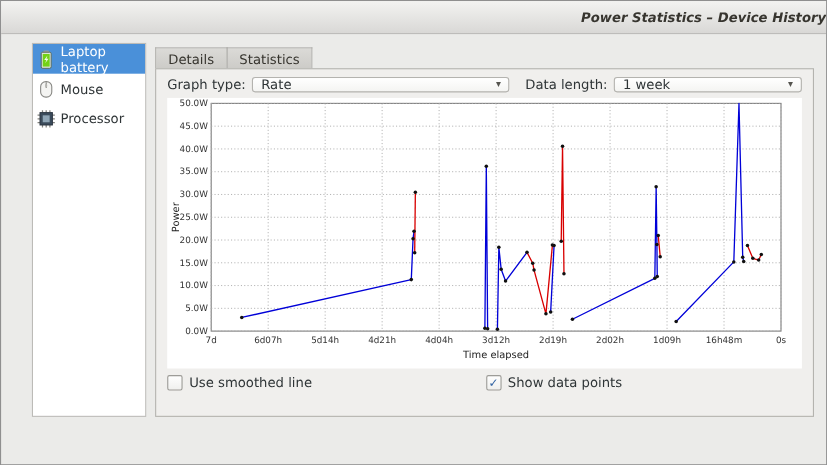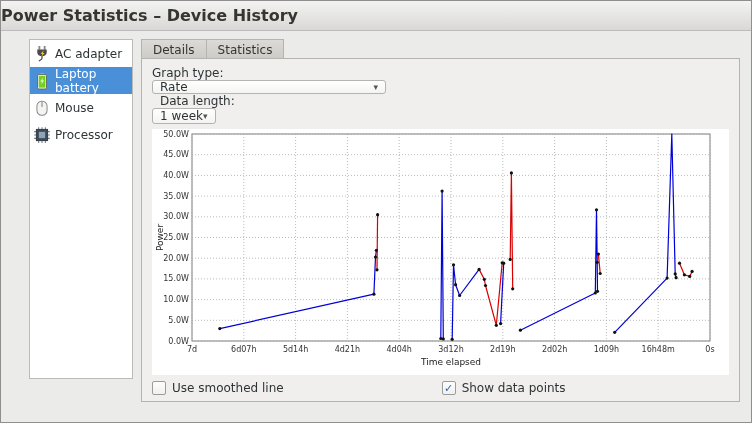--- a/index.html
+++ b/index.html
@@ -1,32 +1,32 @@
 <!DOCTYPE html>
 <html><head>
 <meta charset="utf-8">
 <style>
   * { box-sizing: border-box; }
   body { margin:0; background:#ffffff; font-family:"DejaVu Sans","Liberation Sans",sans-serif; }
   .window { width:752px; height:423px; border:1px solid #8f8f8f; background:#ebebe9; position:relative; overflow:hidden; }
   .titlebar { height:30px; background:linear-gradient(#f3f3f1,#d9d8d6); border-bottom:1px solid #bdbcba;
-              display:flex; align-items:center; justify-content:flex-start; font-size:16px; font-weight:bold; color:#37352f; }
+              display:flex; align-items:center; justify-content:flex-end; font-size:12px; font-weight:bold; color:#37352f;font-style:italic; }
   .content { display:flex; gap:8px; padding:8px 11px 0 28px; height:348px; }
   .device-list { width:104px; height:340px; background:#ffffff; border:1px solid #bcbbb7; overflow:hidden; }
   .device-item { height:27px; display:flex; align-items:center; gap:4px; padding:0 3px; font-size:12px; color:#2e3436; cursor:default; }
   .device-item.selected { background:#4a90d9; color:#ffffff; }
   .dicon { width:18px; height:18px; display:inline-flex; flex:none; }
   .dicon svg { width:18px; height:18px; }
   .notebook { flex:1; display:flex; flex-direction:column; min-width:0; }
   .tabs { display:flex; align-items:flex-end; height:24px; }
   .tab { padding:3px 11px; font-size:12px; background:linear-gradient(#dbdad7,#cccbc7); border:1px solid #b4b3af;
          border-bottom:none; color:#37352f; margin-right:-1px; height:20px; white-space:nowrap; }
   .tab.active { background:#f0efed; height:24px; padding-top:5px; position:relative; z-index:2; }
   .frame { border:1px solid #b4b3af; background:#f0efed; margin-top:-1px; flex:1; padding:7px 10px 6px; display:flex; flex-direction:column; }
-  .controls { display:flex; align-items:flex-start; font-size:12px; gap:0; margin-bottom:5px; color:#2e3436;flex-direction:column; }
+  .controls { display:flex; align-items:flex-start; font-size:12px; gap:6px; margin-bottom:5px; color:#2e3436; }
   .combo { height:14px; background:linear-gradient(#ffffff,#f4f4f2); border:1px solid #b4b3af; border-radius:3px;
            display:flex; align-items:center; justify-content:space-between; padding:0 7px; font-size:12px; color:#2e3436; }
   .combo-graph { width:234px; }
   .combo-data { flex:1; }
   .lbl2 { margin-left:8px; }
   .chev { color:#55544f; font-size:9px; line-height:1; }
   .chart { background:#ffffff; }
   .optrow { display:flex; align-items:center; font-size:12px; margin-top:6px; color:#2e3436; }
   .checkrow { display:flex; align-items:flex-end; gap:6px; }
   .checkrow.second { margin-left:158px; }
@@ -39,32 +39,20 @@
 </head>
 <body>
 
 <div class="window">
   <div class="titlebar">
     <span>Power Statistics – Device History</span>
   </div>
 
   <div class="content">
     <div class="device-list" id="device-list">
-        <div class="device-item">
-          <span class="dicon">
-            <svg viewBox="0 0 16 16">
-              <rect x="4.8" y="0.8" width="1.7" height="3.4" rx="0.5" fill="#8a8a8a"></rect>
-              <rect x="9.5" y="0.8" width="1.7" height="3.4" rx="0.5" fill="#8a8a8a"></rect>
-              <path d="M3.8 4 h8.4 v2.6 a4.2 3.4 0 0 1 -8.4 0 z" fill="#4a4a4a"></path>
-              <path d="M8 9.6 v2.2 c0 1.6 -2.2 1.4 -2.6 2.6" stroke="#4a4a4a" fill="none" stroke-width="1.1"></path>
-              <path d="M9.6 4.6 l-2.8 3.2 h1.6 l-1 2.6 2.9 -3.4 h-1.6 z" fill="#fdca3b"></path>
-            </svg>
-          </span>
-          <span>AC adapter</span>
-        </div>
         <div class="device-item selected">
           <span class="dicon">
             <svg viewBox="0 0 16 16">
               <rect x="5.8" y="0.8" width="4.4" height="2" rx="0.6" fill="#9aa09a"></rect>
               <rect x="4" y="2.2" width="8" height="13" rx="1.2" fill="#dfe8df" stroke="#5b6b5b" stroke-width="0.8"></rect>
               <rect x="5.2" y="3.6" width="5.6" height="10.2" fill="#73d216"></rect>
               <path d="M9 4.8 l-2.6 3.6 h1.7 l-0.9 2.8 2.7 -3.7 h-1.7 z" fill="#ffffff" opacity="0.9"></path>
             </svg>
           </span>
           <span>Laptop battery</span>

